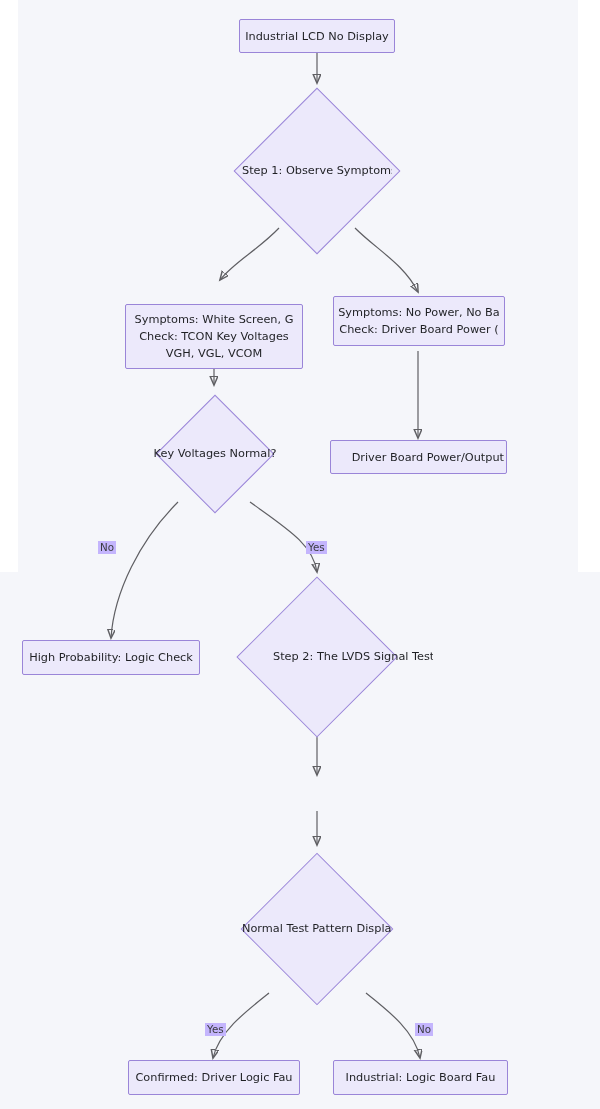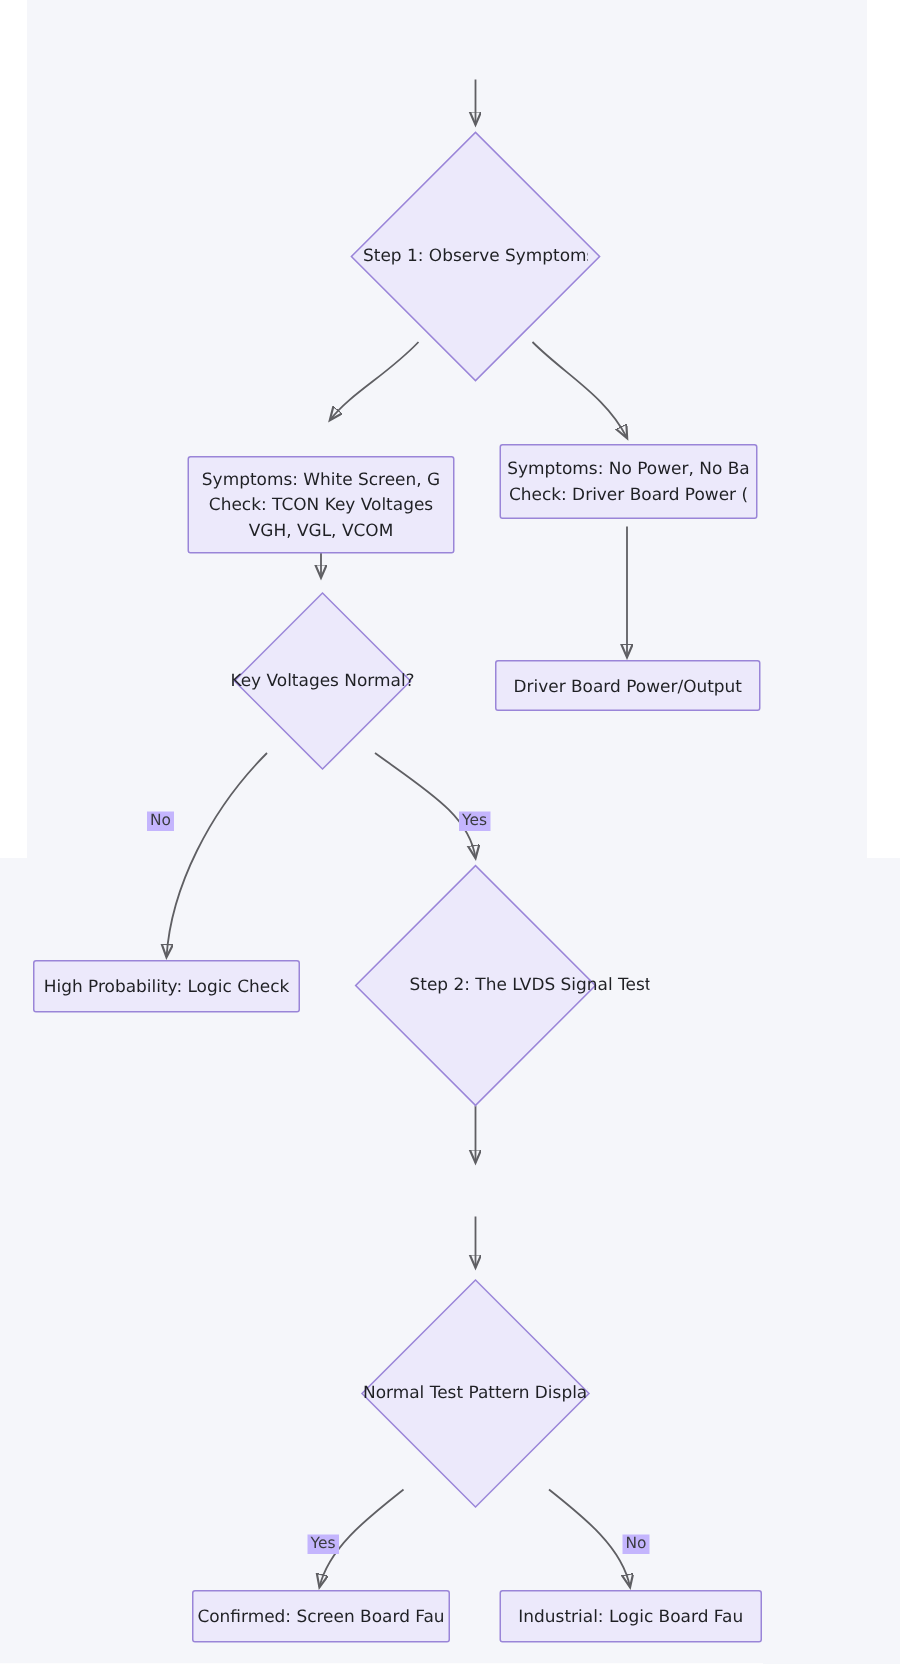--- a/index.html
+++ b/index.html
@@ -74,20 +74,23 @@
 
     <path d="M317,733 L317,775" marker-end="url(#arrow)"></path>
 
     <path d="M317,811 L317,845" marker-end="url(#arrow)"></path>
 
     <path d="M269,993 C245,1012 219,1032 213,1058" marker-end="url(#arrow)"></path>
 
     <path d="M366,993 C390,1012 415,1032 420,1058" marker-end="url(#arrow)"></path>
   </svg>
 
+  <div class="node rect" style="left:239px;top:19px;width:156px;height:34px;">
+    <span class="label">Industrial LCD No Display</span>
+  </div>
 
   <div class="node diamond" style="left:258px;top:112px;width:118px;height:118px;">
     <div class="shape"></div>
     <span class="label" style="width:150px;">Step 1: Observe Symptoms &amp;</span>
   </div>
 
   <div class="node rect" style="left:125px;top:304px;width:178px;height:65px;">
     <span class="label">Symptoms: White Screen, G
 Check: TCON Key Voltages
 VGH, VGL, VCOM</span>
@@ -96,21 +99,21 @@
   <div class="node rect" style="left:333px;top:296px;width:172px;height:50px;">
     <span class="label">Symptoms: No Power, No Ba
 Check: Driver Board Power (</span>
   </div>
 
   <div class="node diamond" style="left:173px;top:412px;width:84px;height:84px;">
     <div class="shape"></div>
     <span class="label" style="width:130px;">Key Voltages Normal?</span>
   </div>
 
-  <div class="node rect" style="left:330px;top:440px;width:177px;height:34px;">
+  <div class="node rect" style="left:330px;top:440px;width:177px;height:34px;justify-content:flex-end;">
     <span class="label">Driver Board Power/Output</span>
   </div>
 
   <div class="edge-label" style="left:98px;top:541px;">No</div>
 
   <div class="edge-label" style="left:306px;top:541px;">Yes</div>
 
   <div class="node rect" style="left:22px;top:640px;width:178px;height:35px;">
     <span class="label">High Probability: Logic Check</span>
   </div>
@@ -124,20 +127,20 @@
   <div class="node diamond" style="left:263px;top:875px;width:108px;height:108px;">
     <div class="shape"></div>
     <span class="label" style="width:150px;">Normal Test Pattern Display</span>
   </div>
 
   <div class="edge-label" style="left:205px;top:1023px;">Yes</div>
 
   <div class="edge-label" style="left:415px;top:1023px;">No</div>
 
   <div class="node rect" style="left:128px;top:1060px;width:172px;height:35px;">
-    <span class="label">Confirmed: Screen Board Fau</span>
+    <span class="label">Confirmed: Driver Logic Fau</span>
   </div>
 
   <div class="node rect" style="left:333px;top:1060px;width:175px;height:35px;">
     <span class="label">Industrial: Logic Board Fau</span>
   </div>
 
 </div>
 
 </body></html>

